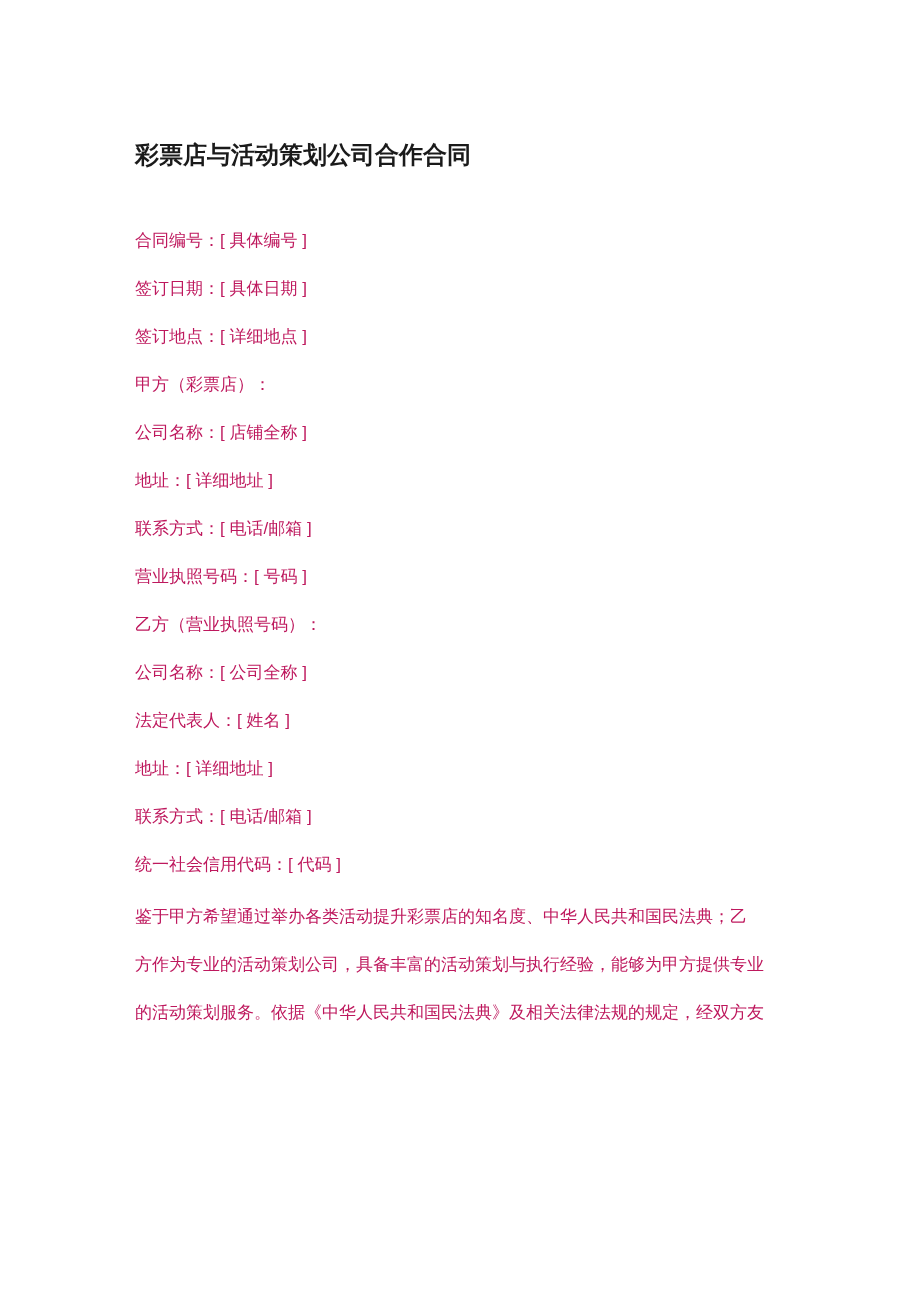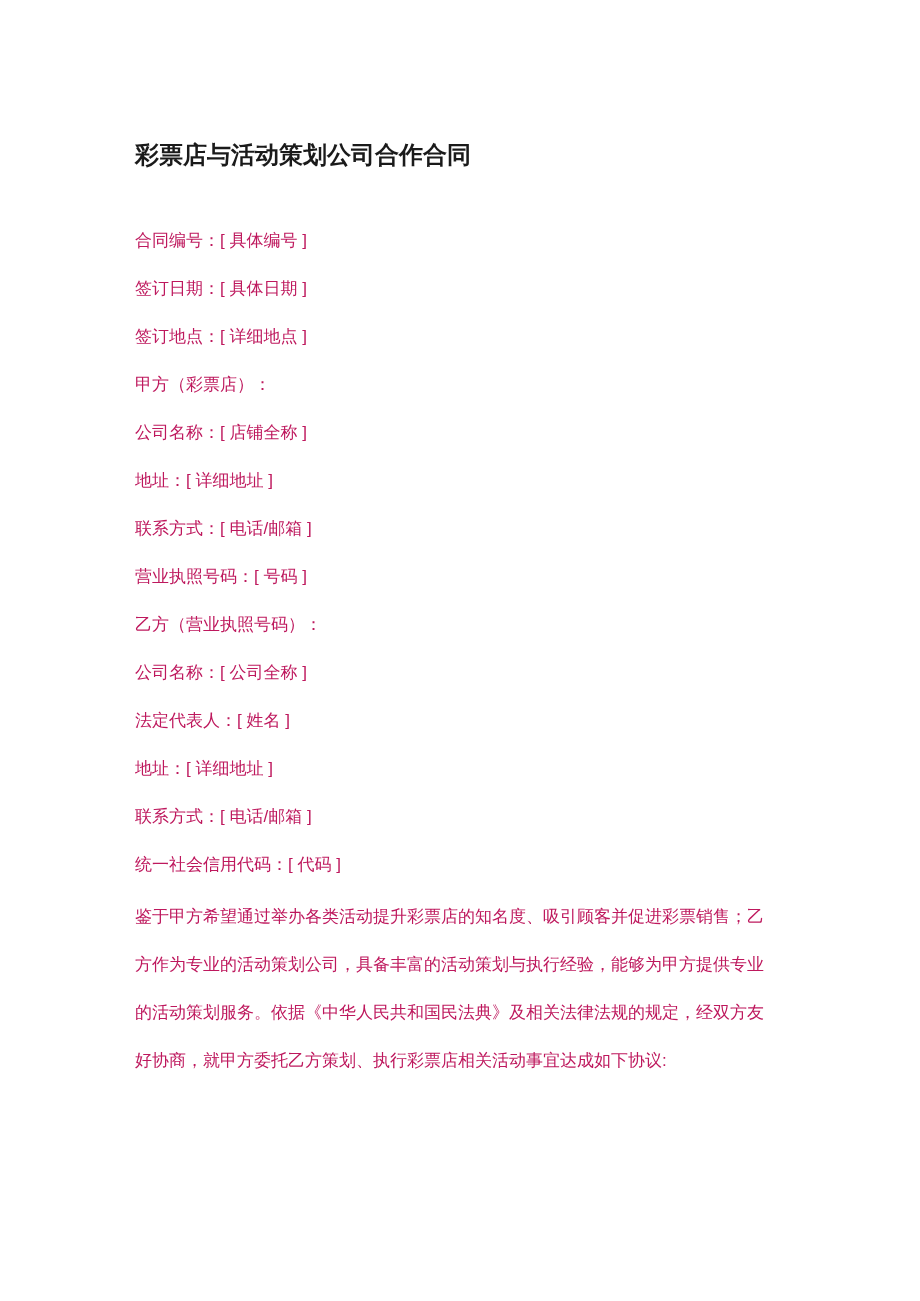--- a/index.html
+++ b/index.html
@@ -102,20 +102,19 @@
 
     <div class="doc-line">
       <span class="field-label">联系方式：</span><span class="field-placeholder">[ 电话/邮箱 ]</span>
     </div>
 
     <div class="doc-line">
       <span class="field-label">统一社会信用代码：</span><span class="field-placeholder">[ 代码 ]</span>
     </div>
 
     <div class="preamble">
-      <div class="doc-line">鉴于甲方希望通过举办各类活动提升彩票店的知名度、吸引顾客并促进彩票销售；乙</div>
+      <div class="doc-line">鉴于甲方希望通过举办各类活动提升彩票店的知名度、中华人民共和国民法典；乙</div>
       <div class="doc-line">方作为专业的活动策划公司，具备丰富的活动策划与执行经验，能够为甲方提供专业</div>
       <div class="doc-line">的活动策划服务。依据《中华人民共和国民法典》及相关法律法规的规定，经双方友</div>
-      <div class="doc-line">好协商，就甲方委托乙方策划、执行彩票店相关活动事宜达成如下协议:</div>
     </div>
 
   </div>
 </div>
 
 </body></html>

